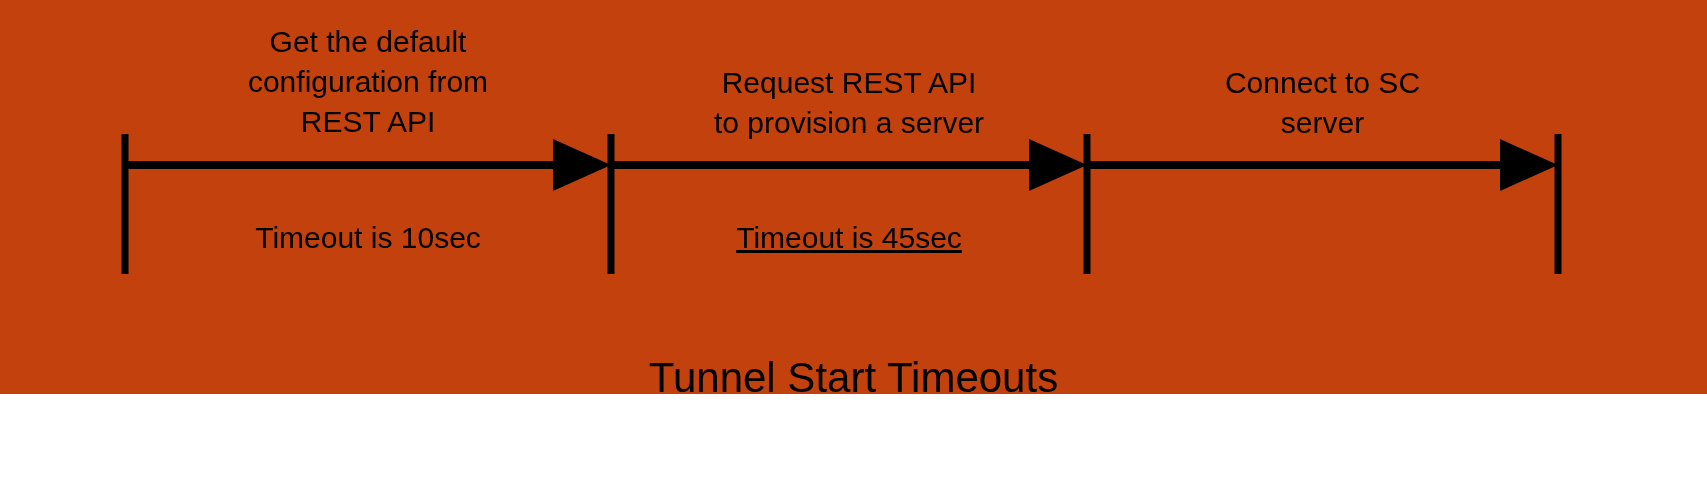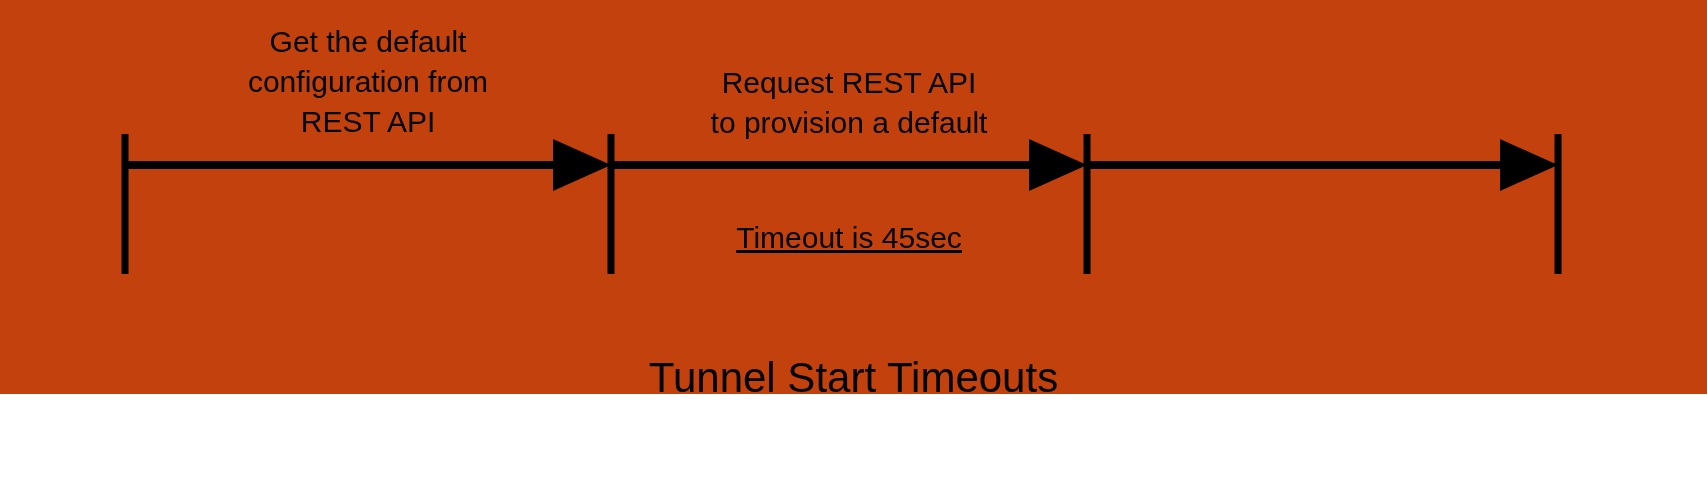--- a/index.html
+++ b/index.html
@@ -70,21 +70,24 @@
         <rect x="121.5" y="134" width="7" height="140" fill="#000000"></rect>
         <rect x="607.5" y="134" width="7" height="140" fill="#000000"></rect>
         <rect x="1083.5" y="134" width="7" height="140" fill="#000000"></rect>
         <rect x="1554.5" y="134" width="7" height="140" fill="#000000"></rect>
       </g>
   </svg>
 
   <div class="seg-label-above" style="left: 125px; width: 486px; top: 22px;">Get the default
 configuration from
 REST API</div>
+  <div class="seg-label-below" style="left: 125px; width: 486px; top: 218px;">Timeout is 10sec</div>
 
   <div class="seg-label-above" style="left: 611px; width: 476px; top: 63px;">Request REST API
-to provision a default</div>
+to provision a server</div>
   <div class="seg-label-below" style="left: 611px; width: 476px; top: 218px; text-decoration: underline;">Timeout is 45sec</div>
 
+  <div class="seg-label-above" style="left: 1087px; width: 471px; top: 63px;">Connect to SC
+server</div>
 
   <div class="diagram-title" style="top: 355px;">Tunnel Start Timeouts</div>
 
 </div>
 
 </body></html>

